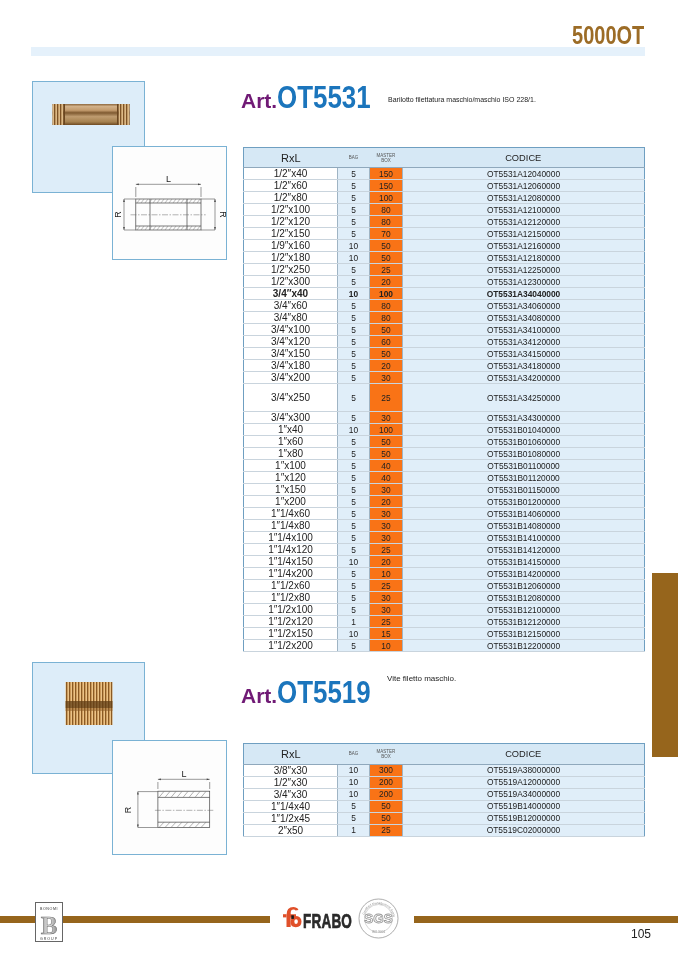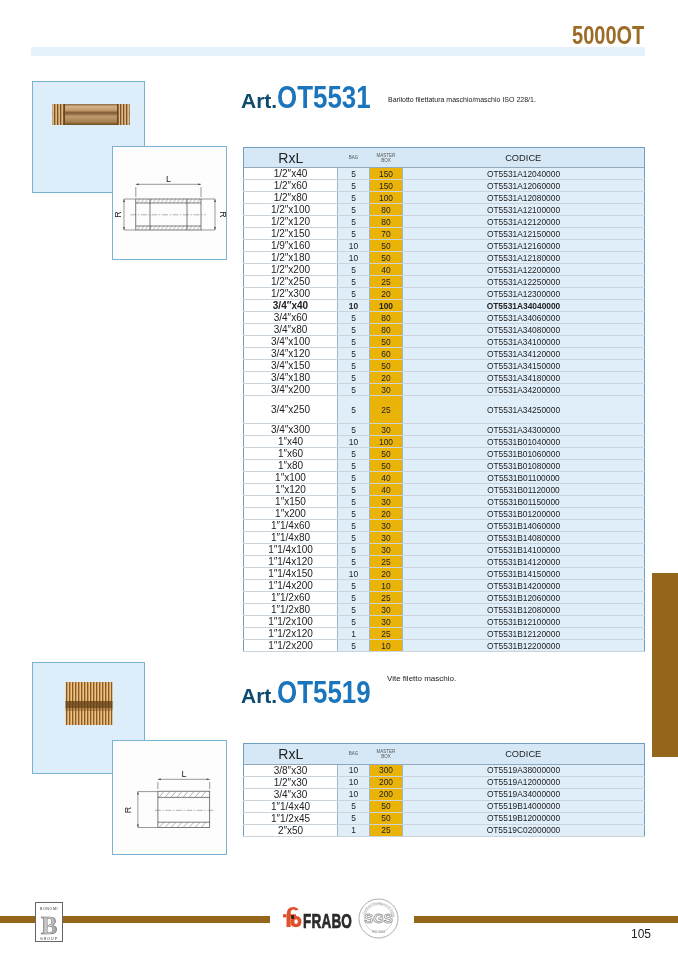--- a/index.html
+++ b/index.html
@@ -1,32 +1,32 @@
 <!DOCTYPE html>
 <html><head>
 <meta charset="utf-8">
 <style>
 html,body{margin:0;padding:0;}
 body{width:678px;height:959px;background:#fff;font-family:"Liberation Sans",sans-serif;position:relative;overflow:hidden;}
 .abs{position:absolute;}
 .photobox{position:absolute;background:#ddedf9;border:1px solid #7ab2d4;}
 .diagbox{position:absolute;background:#fdfdfd;border:1px solid #7ab2d4;}
 .arthead{position:absolute;white-space:nowrap;}
-.arthead .a{font-weight:bold;font-size:21px;color:#0c4a6e;letter-spacing:0px;}
+.arthead .a{font-weight:bold;font-size:21px;color:#701a75;letter-spacing:0px;}
 .arthead .o{font-weight:bold;font-size:32px;color:#1b75bc;letter-spacing:0px;display:inline-block;transform:scaleX(0.81);transform-origin:0 100%;}
 .desc{position:absolute;font-size:7px;color:#222;white-space:nowrap;}
 table.t{position:absolute;border-collapse:collapse;table-layout:fixed;border:1px solid #6f9fc1;}
 table.t td,table.t th{padding:0;margin:0;overflow:hidden;white-space:nowrap;}
 table.t th{background:#d6e8f5;font-weight:normal;color:#222;border-bottom:1px solid #8fa8bc;}
 table.t td{font-size:8.4px;color:#222;text-align:center;border-bottom:1px solid #c9d4dd;}
 table.t .c1{border-right:1px solid #9fb4c4;background:#fff;font-size:10px;}
 table.t .c2{border-right:1px solid #9fb4c4;background:#e0eef9;}
-table.t .c3{border-right:1px solid #9fb4c4;background:#eab308;}
+table.t .c3{border-right:1px solid #9fb4c4;background:#f97316;}
 table.t .c4{background:#e0eef9;}
-table.t th.h1{font-size:14px;}
+table.t th.h1{font-size:11px;}
 table.t th.h23{font-size:4.5px;color:#555;}
 table.t th.h4{font-size:9.3px;}
 .browntab{position:absolute;left:652px;top:573px;width:26px;height:184px;background:#96651c;}
 .bline{position:absolute;top:916px;height:7px;background:#96651c;}
 .pagenum{position:absolute;left:631px;top:927px;font-size:12px;color:#222;}
 </style>
 </head>
 <body>
 
 <div class="abs" style="right:34px;top:21px;font-size:25px;font-weight:bold;color:#9c6c26;transform:scaleX(0.8);transform-origin:100% 50%;">5000OT</div>
@@ -152,26 +152,20 @@
         <td class="c3">50</td>
         <td class="c4">OT5531A12160000</td>
       </tr>
 <tr style="height:11.32px;">
         <td class="c1">1/2″x180</td>
         <td class="c2">10</td>
         <td class="c3">50</td>
         <td class="c4">OT5531A12180000</td>
       </tr>
 <tr style="height:11.32px;">
-        <td class="c1">1/2″x200</td>
-        <td class="c2">5</td>
-        <td class="c3">40</td>
-        <td class="c4">OT5531A12200000</td>
-      </tr>
-<tr style="height:11.32px;">
         <td class="c1">1/2″x250</td>
         <td class="c2">5</td>
         <td class="c3">25</td>
         <td class="c4">OT5531A12250000</td>
       </tr>
 <tr style="height:11.32px;">
         <td class="c1">1/2″x300</td>
         <td class="c2">5</td>
         <td class="c3">20</td>
         <td class="c4">OT5531A12300000</td>
@@ -330,20 +324,26 @@
         <td class="c1">1″1/2x100</td>
         <td class="c2">5</td>
         <td class="c3">30</td>
         <td class="c4">OT5531B12100000</td>
       </tr>
 <tr style="height:11.32px;">
         <td class="c1">1″1/2x120</td>
         <td class="c2">1</td>
         <td class="c3">25</td>
         <td class="c4">OT5531B12120000</td>
+      </tr>
+<tr style="height:11.32px;">
+        <td class="c1">1″1/2x150</td>
+        <td class="c2">10</td>
+        <td class="c3">15</td>
+        <td class="c4">OT5531B12150000</td>
       </tr>
 <tr style="height:11.32px;">
         <td class="c1">1″1/2x200</td>
         <td class="c2">5</td>
         <td class="c3">10</td>
         <td class="c4">OT5531B12200000</td>
       </tr>
 </tbody>
   </table>
 

